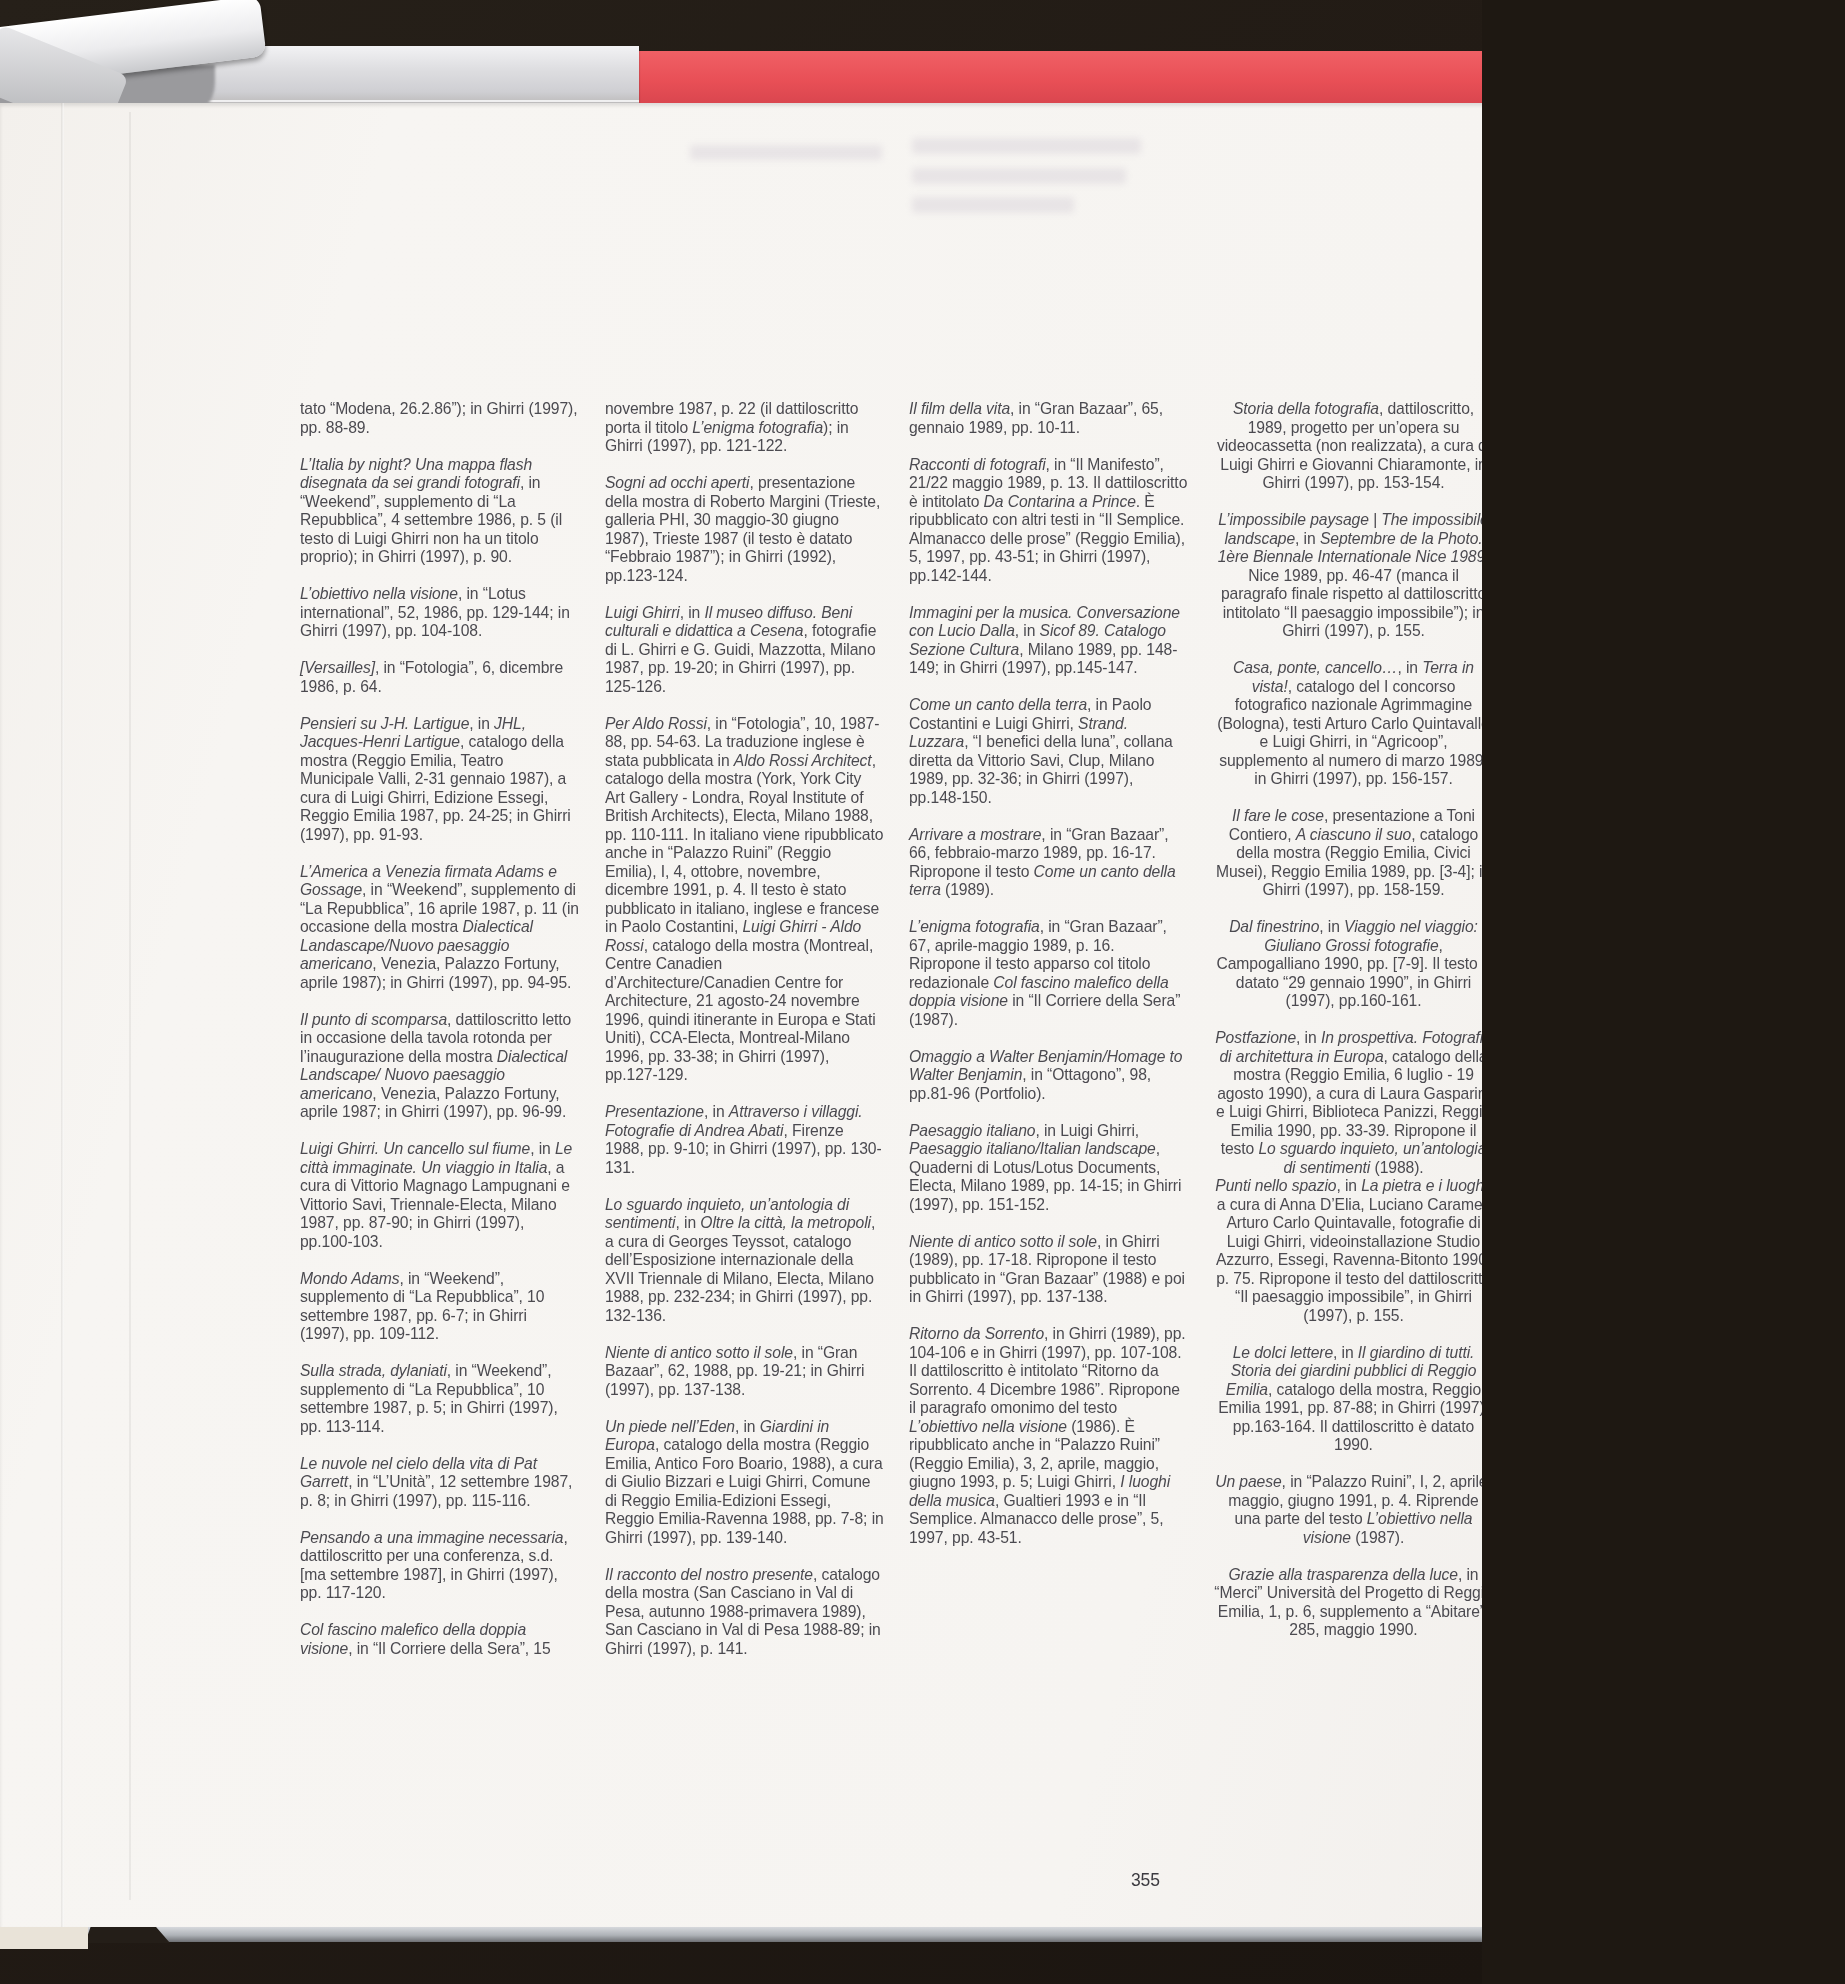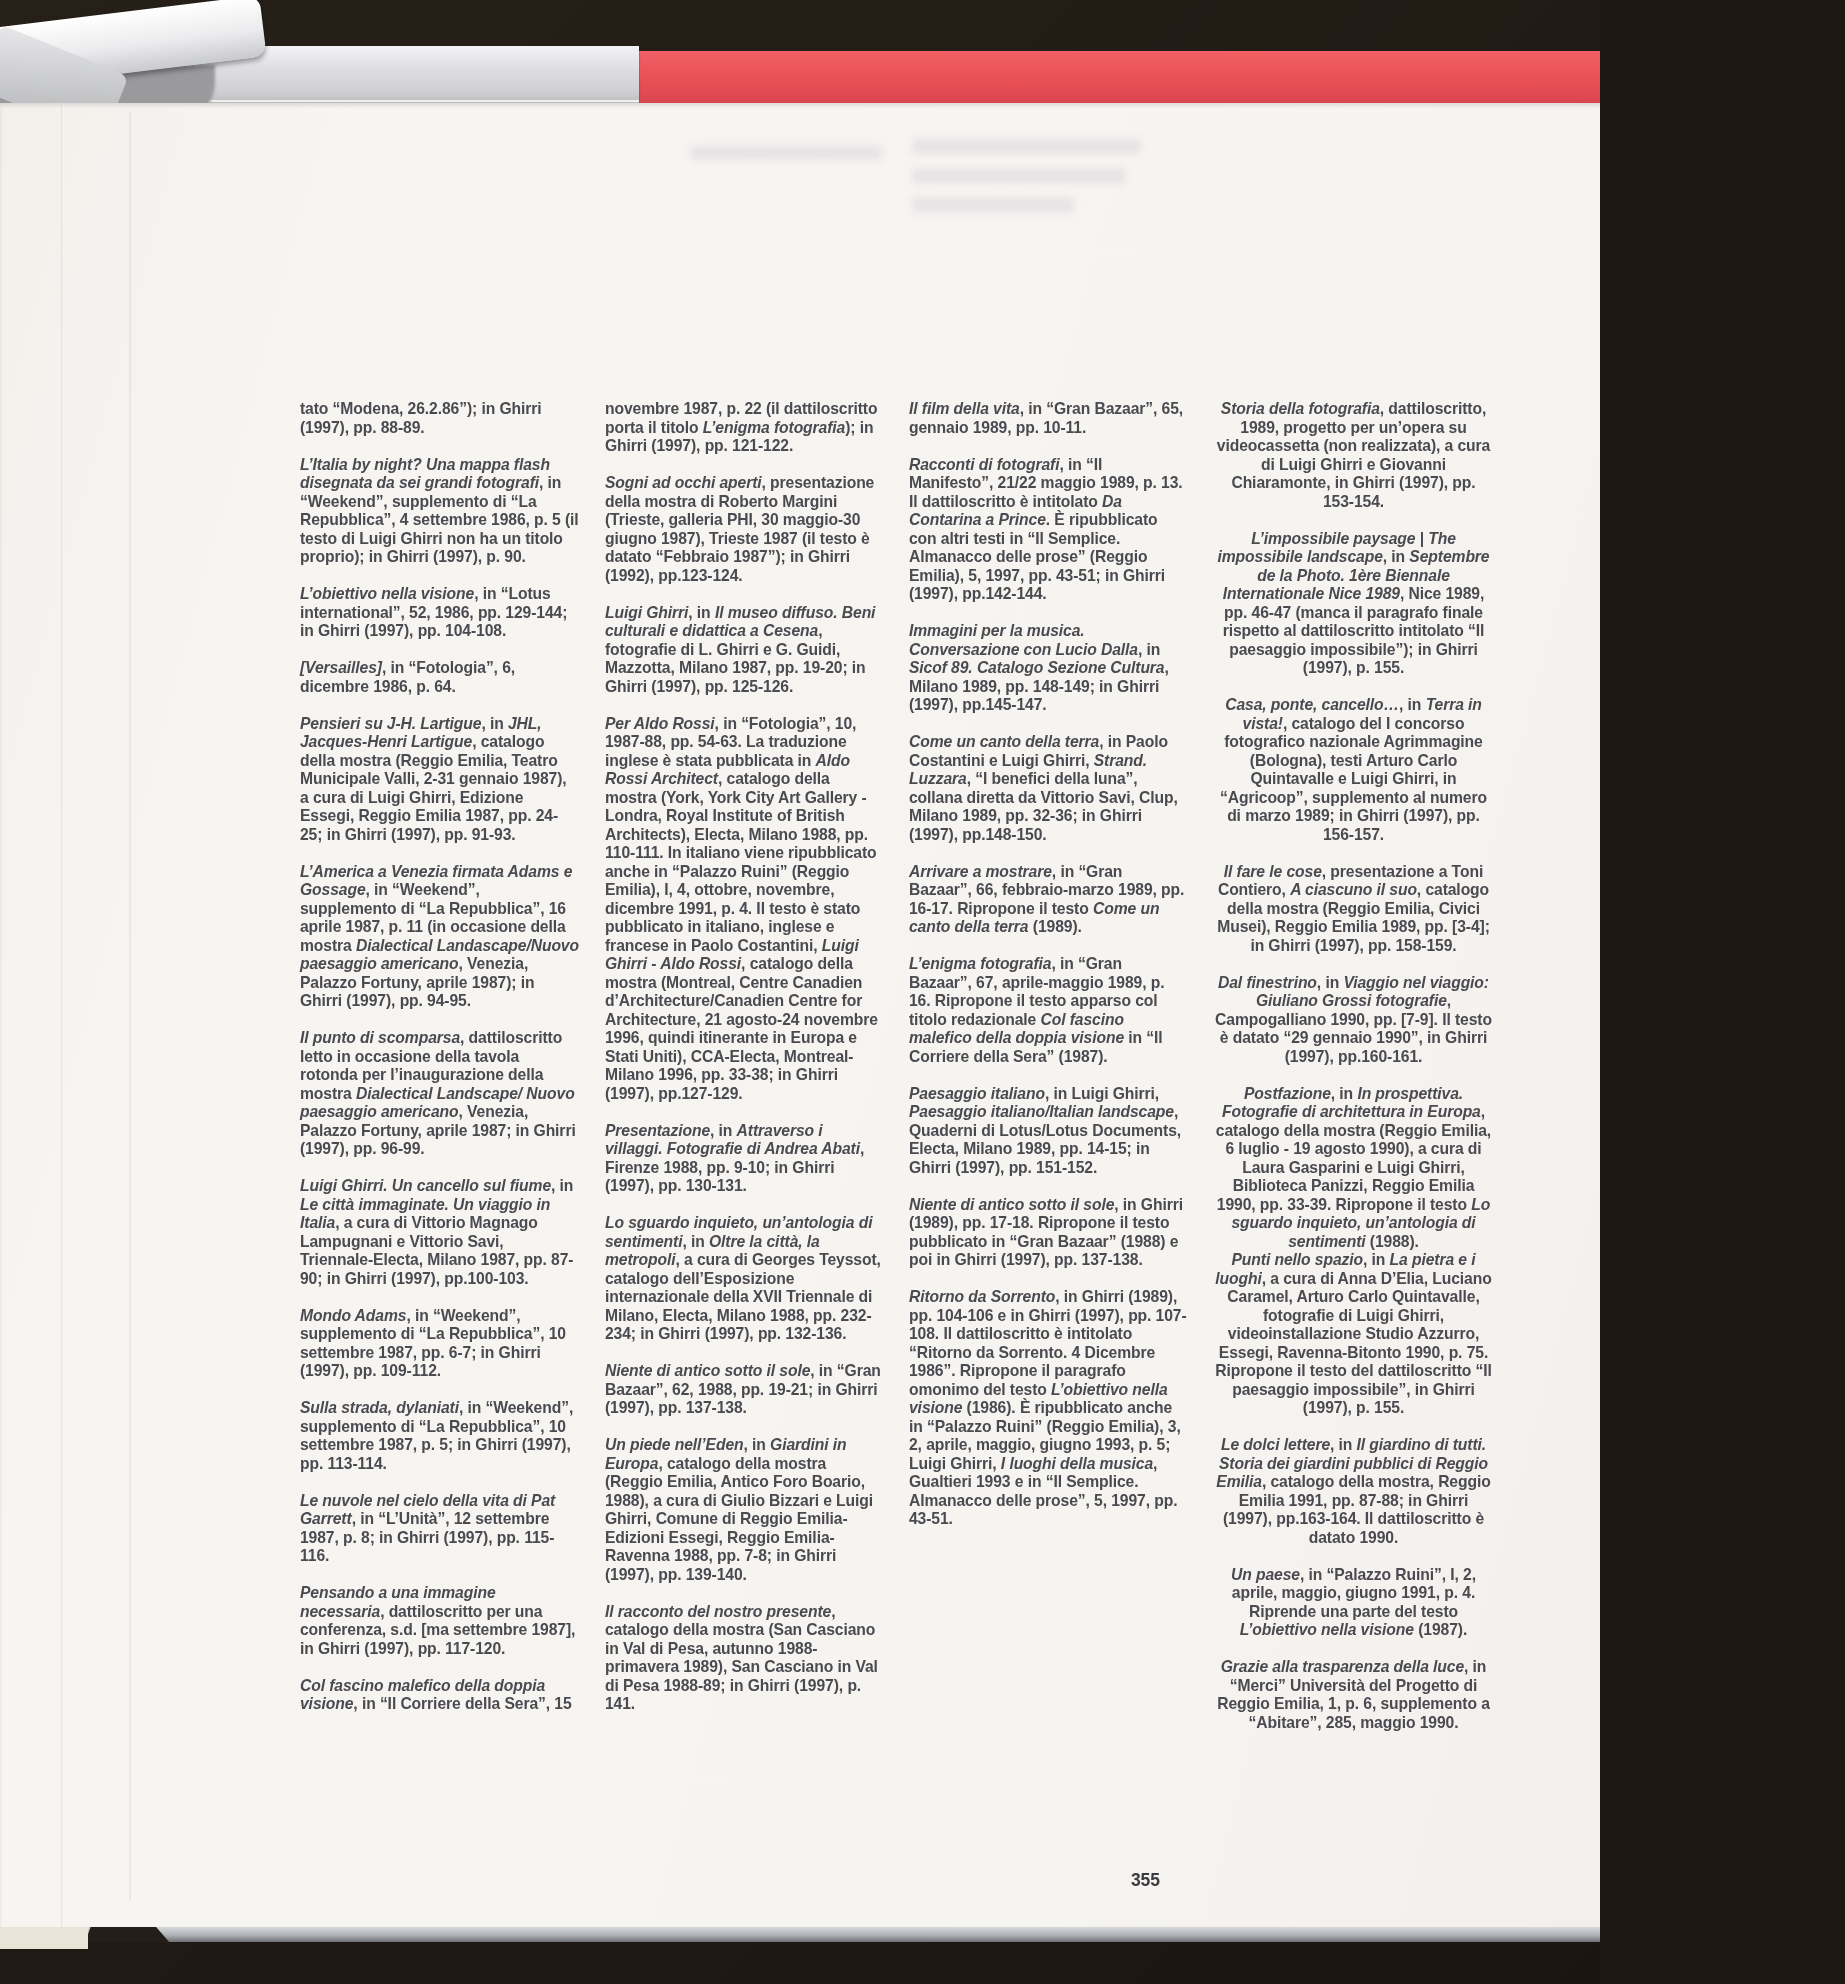--- a/index.html
+++ b/index.html
@@ -1,18 +1,18 @@
 <!DOCTYPE html>
 <html style="font-size:14.8px"><head>
 <meta charset="utf-8">
 <style>
   html,body{margin:0;padding:0;background:#1e1812;}
-  .scene{position:relative;width:1600px;height:1984px;overflow:hidden;
+  .scene{position:relative;width:1482px;height:1984px;overflow:hidden;
          background:linear-gradient(135deg,#262019 0%,#221b15 45%,#1b1510 100%);
-         font-family:"Liberation Sans","DejaVu Sans",sans-serif;font-weight:bold;}
+         font-family:"Liberation Sans","DejaVu Sans",sans-serif;}
 
   
   .fore-edge{position:absolute;left:1731px;top:35px;width:54px;height:1894px;
     background:repeating-linear-gradient(180deg,
       #8a8076 0px,#978d82 83px,#6e665d 148px,#837a6f 240px,#9b9186 314px,
       #756c62 397px,#8a8076 480px);
     filter:blur(2.8px);border-radius:3.7px 9.2px 9.2px 3.7px;}
   .fore-edge-cap{position:absolute;left:1731px;top:35px;width:54px;height:65px;
     background:linear-gradient(180deg,#cbc8c4,#a39b91);filter:blur(1.8px);}
 
@@ -134,20 +134,21 @@
         <p class="entry"><span class="it">Un piede nell’Eden</span><span>, in </span><span class="it">Giardini in Europa</span><span>, catalogo della mostra (Reggio Emilia, Antico Foro Boario, 1988), a cura di Giulio Bizzari e Luigi Ghirri, Comune di Reggio Emilia-Edizioni Essegi, Reggio Emilia-Ravenna 1988, pp. 7-8; in Ghirri (1997), pp. 139-140.</span></p>
         <p class="entry"><span class="it">Il racconto del nostro presente</span><span>, catalogo della mostra (San Casciano in Val di Pesa, autunno 1988-primavera 1989), San Casciano in Val di Pesa 1988-89; in Ghirri (1997), p. 141.</span></p>
       </div>
     <div class="col col-3">
         <p class="entry"><span class="it">Il film della vita</span><span>, in “Gran Bazaar”, 65, gennaio 1989, pp. 10-11.</span></p>
         <p class="entry"><span class="it">Racconti di fotografi</span><span>, in “Il Manifesto”, 21/22 maggio 1989, p. 13. Il dattiloscritto è intitolato </span><span class="it">Da Contarina a Prince</span><span>. È ripubblicato con altri testi in “Il Semplice. Almanacco delle prose” (Reggio Emilia), 5, 1997, pp. 43-51; in Ghirri (1997), pp.142-144.</span></p>
         <p class="entry"><span class="it">Immagini per la musica. Conversazione con Lucio Dalla</span><span>, in </span><span class="it">Sicof 89. Catalogo Sezione Cultura</span><span>, Milano 1989, pp. 148-149; in Ghirri (1997), pp.145-147.</span></p>
         <p class="entry"><span class="it">Come un canto della terra</span><span>, in Paolo Costantini e Luigi Ghirri, </span><span class="it">Strand. Luzzara</span><span>, “I benefici della luna”, collana diretta da Vittorio Savi, Clup, Milano 1989, pp. 32-36; in Ghirri (1997), pp.148-150.</span></p>
         <p class="entry"><span class="it">Arrivare a mostrare</span><span>, in “Gran Bazaar”, 66, febbraio-marzo 1989, pp. 16-17. Ripropone il testo </span><span class="it">Come un canto della terra</span><span> (1989).</span></p>
         <p class="entry"><span class="it">L’enigma fotografia</span><span>, in “Gran Bazaar”, 67, aprile-maggio 1989, p. 16. Ripropone il testo apparso col titolo redazionale </span><span class="it">Col fascino malefico della doppia visione</span><span> in “Il Corriere della Sera” (1987).</span></p>
+        <p class="entry"><span class="it">Omaggio a Walter Benjamin/Homage to Walter Benjamin</span><span>, in “Ottagono”, 98, pp.81-96 (Portfolio).</span></p>
         <p class="entry"><span class="it">Paesaggio italiano</span><span>, in Luigi Ghirri, </span><span class="it">Paesaggio italiano/Italian landscape</span><span>, Quaderni di Lotus/Lotus Documents, Electa, Milano 1989, pp. 14-15; in Ghirri (1997), pp. 151-152.</span></p>
         <p class="entry"><span class="it">Niente di antico sotto il sole</span><span>, in Ghirri (1989), pp. 17-18. Ripropone il testo pubblicato in “Gran Bazaar” (1988) e poi in Ghirri (1997), pp. 137-138.</span></p>
         <p class="entry"><span class="it">Ritorno da Sorrento</span><span>, in Ghirri (1989), pp. 104-106 e in Ghirri (1997), pp. 107-108. Il dattiloscritto è intitolato “Ritorno da Sorrento. 4 Dicembre 1986”. Ripropone il paragrafo omonimo del testo </span><span class="it">L’obiettivo nella visione</span><span> (1986). È ripubblicato anche in “Palazzo Ruini” (Reggio Emilia), 3, 2, aprile, maggio, giugno 1993, p. 5; Luigi Ghirri, </span><span class="it">I luoghi della musica</span><span>, Gualtieri 1993 e in “Il Semplice. Almanacco delle prose”, 5, 1997, pp. 43-51.</span></p>
       </div>
     <div class="col col-4">
         <p class="entry"><span class="it">Storia della fotografia</span><span>, dattiloscritto, 1989, progetto per un’opera su videocassetta (non realizzata), a cura di Luigi Ghirri e Giovanni Chiaramonte, in Ghirri (1997), pp. 153-154.</span></p>
         <p class="entry"><span class="it">L’impossibile paysage | The impossibile landscape</span><span>, in </span><span class="it">Septembre de la Photo. 1ère Biennale Internationale Nice 1989</span><span>, Nice 1989, pp. 46-47 (manca il paragrafo finale rispetto al dattiloscritto intitolato “Il paesaggio impossibile”); in Ghirri (1997), p. 155.</span></p>
         <p class="entry"><span class="it">Casa, ponte, cancello…</span><span>, in </span><span class="it">Terra in vista!</span><span>, catalogo del I concorso fotografico nazionale Agrimmagine (Bologna), testi Arturo Carlo Quintavalle e Luigi Ghirri, in “Agricoop”, supplemento al numero di marzo 1989; in Ghirri (1997), pp. 156-157.</span></p>
         <p class="entry"><span class="it">Il fare le cose</span><span>, presentazione a Toni Contiero, </span><span class="it">A ciascuno il suo</span><span>, catalogo della mostra (Reggio Emilia, Civici Musei), Reggio Emilia 1989, pp. [3-4]; in Ghirri (1997), pp. 158-159.</span></p>
         <p class="entry"><span class="it">Dal finestrino</span><span>, in </span><span class="it">Viaggio nel viaggio: Giuliano Grossi fotografie</span><span>, Campogalliano 1990, pp. [7-9]. Il testo è datato “29 gennaio 1990”, in Ghirri (1997), pp.160-161.</span></p>

